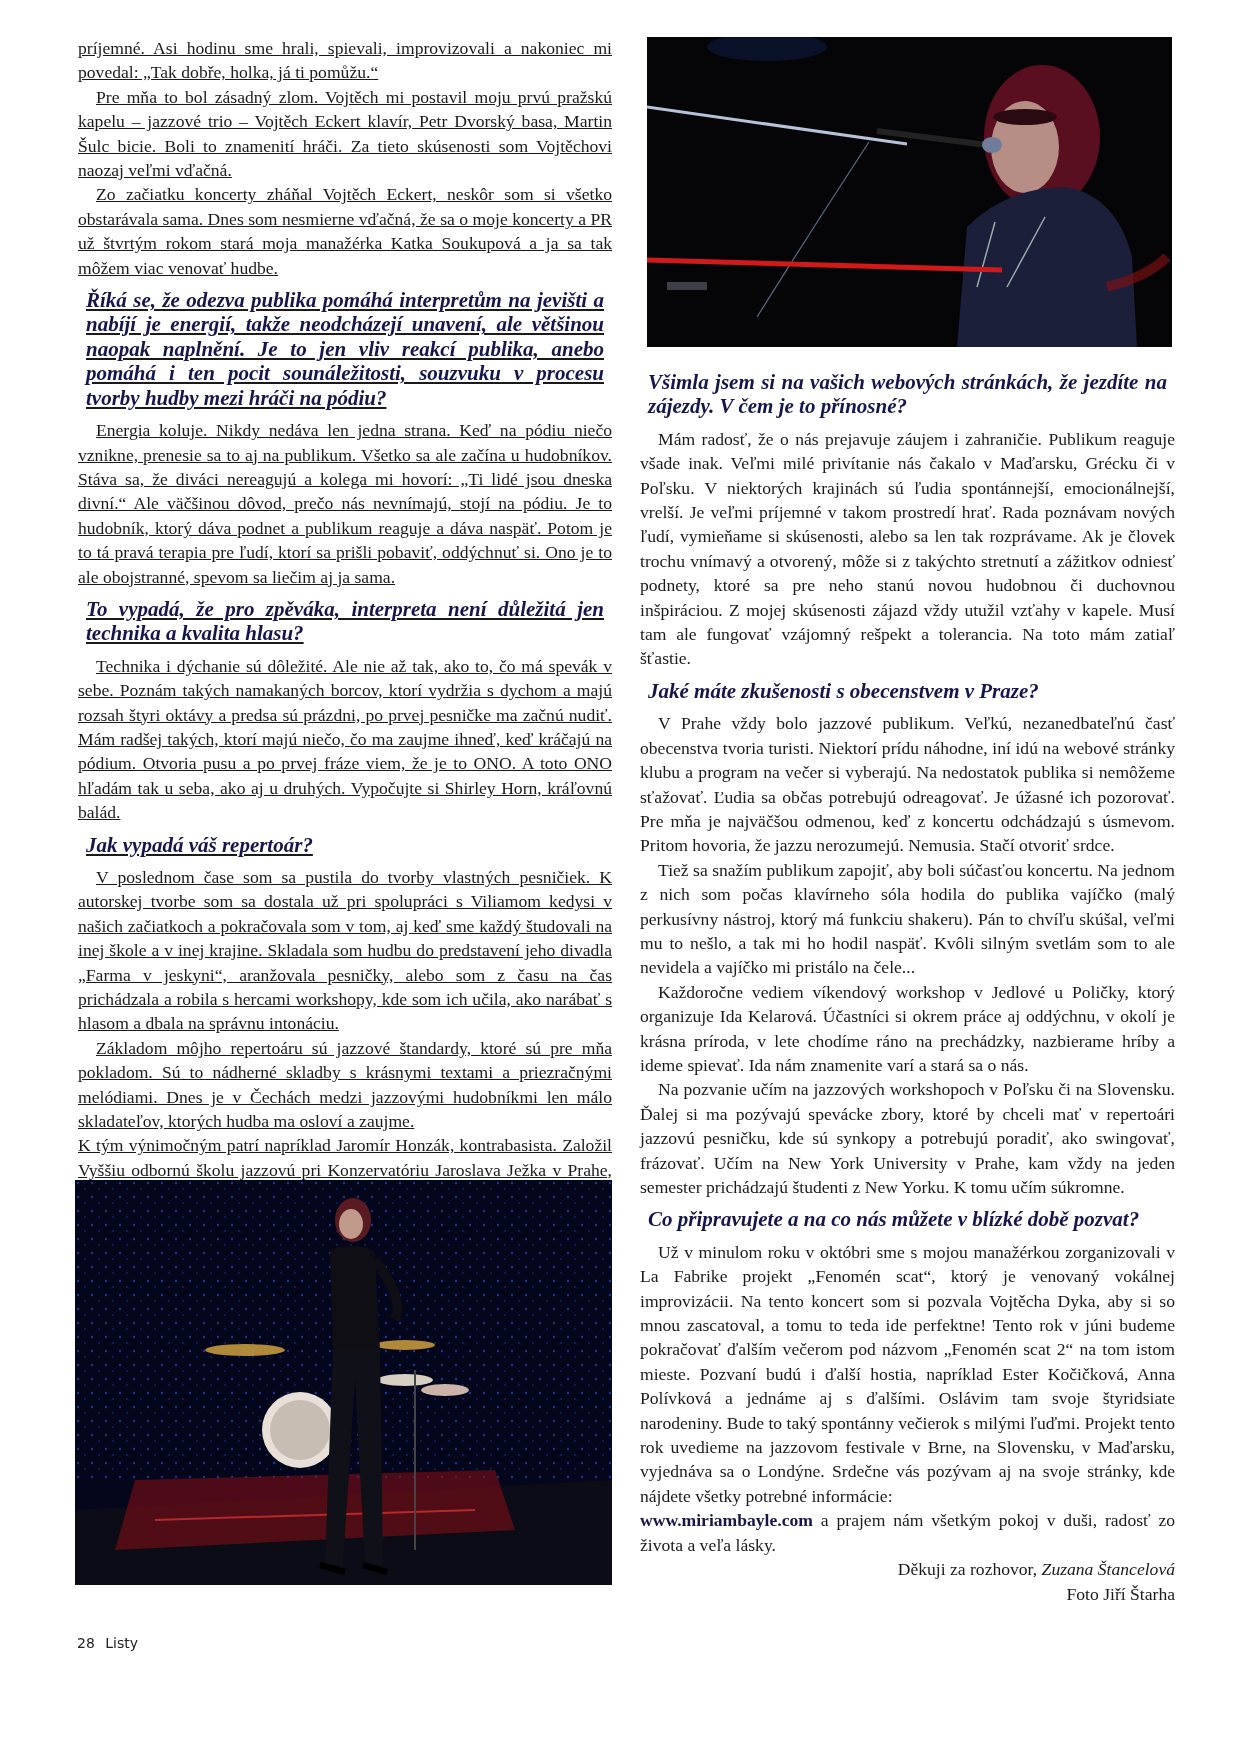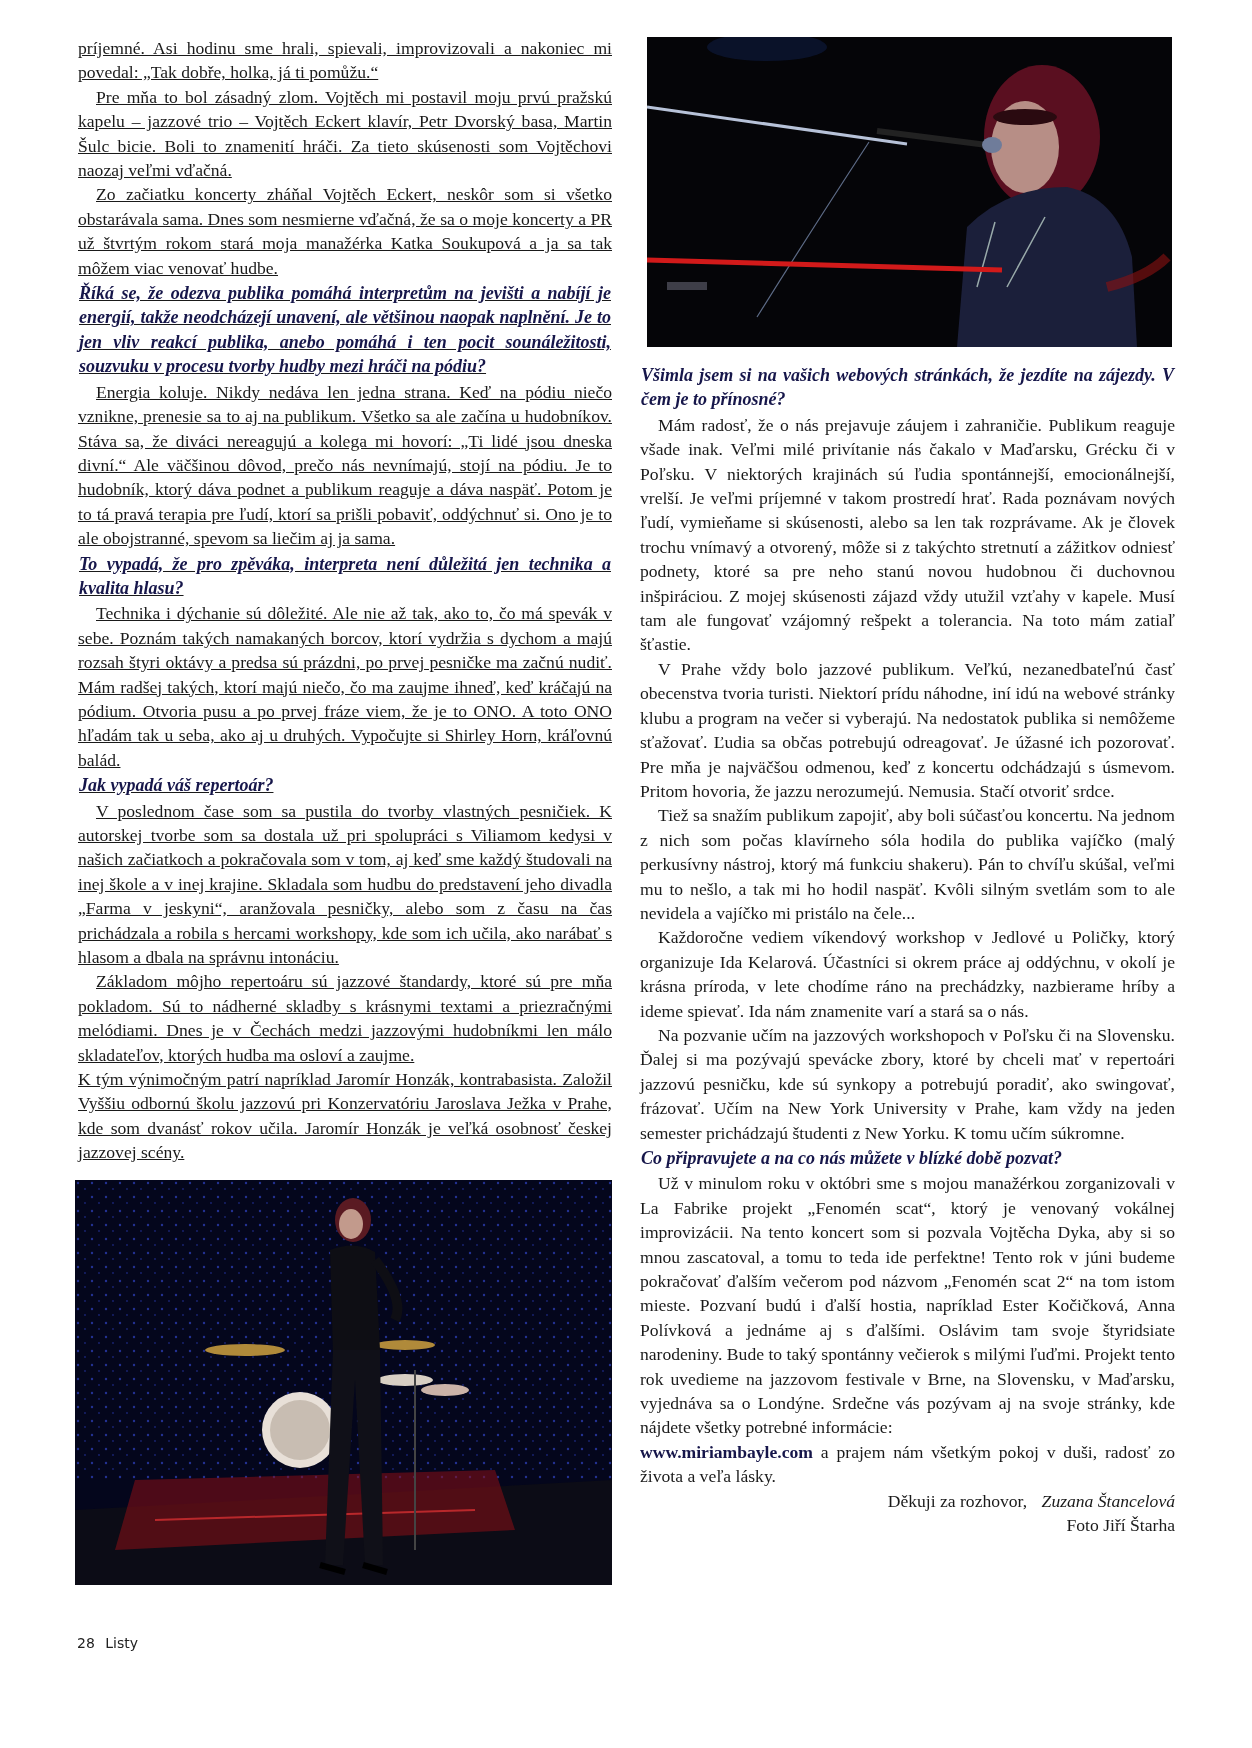--- a/index.html
+++ b/index.html
@@ -3,24 +3,24 @@
 <meta charset="utf-8">
 <style>
   html, body { margin:0; padding:0; }
   body { width:1252px; height:1748px; background:#ffffff; position:relative; overflow:hidden;
          font-family:"Liberation Serif", "DejaVu Serif", serif; color:#1a1a1a; }
   .col { position:absolute; font-size:17.6px; line-height:24.4px; text-align:justify; hyphens:manual; }
   #col-left { left:78px; top:36px; width:534px;text-decoration:underline; }
   #col-right { left:640px; top:362px; width:535px; }
   .col p { margin:0; text-indent:18px; }
   .col p.noindent { text-indent:0; }
-  .col h3 { margin:1px; font-size:18px; font-weight:bold; font-style:italic; color:#16164a; line-height:24.4px; }
+  .col h3 { margin:8px; font-size:21px; font-weight:bold; font-style:italic; color:#16164a; line-height:24.4px; }
   .link { color:#16164a; font-weight:bold; }
   .sig { text-align:right; text-indent:0 !important; }
-  .sig em { font-style:italic;margin-left:10px; }
+  .sig em { font-style:italic; }
   .photo { position:absolute; overflow:hidden; background:#050508; }
   #photo-top { left:647px; top:37px; width:525px; height:310px; }
   #photo-bottom { left:75px; top:1180px; width:537px; height:405px; background:#05051a; }
   .footer { position:absolute; left:77px; top:1635px; font-family:"DejaVu Sans", sans-serif; font-size:14px; color:#222; }
   .footer span { margin-right:6px; }
 </style>
 </head>
 <body>
 
 <div class="photo" id="photo-top">
@@ -59,20 +59,21 @@
     <h3>Jak vypadá váš repertoár?</h3>
     <p>V poslednom čase som sa pustila do tvorby vlastných pesničiek. K autorskej tvorbe som sa dostala už pri spolupráci s Viliamom kedysi v našich začiatkoch a pokračovala som v tom, aj keď sme každý študovali na inej škole a v inej krajine. Skladala som hudbu do predstavení jeho divadla „Farma v jeskyni“, aranžovala pesničky, alebo som z času na čas prichádzala a robila s hercami workshopy, kde som ich učila, ako narábať s hlasom a dbala na správnu intonáciu.</p>
     <p>Základom môjho repertoáru sú jazzové štandardy, ktoré sú pre mňa pokladom. Sú to nádherné skladby s krásnymi textami a priezračnými melódiami. Dnes je v Čechách medzi jazzovými hudobníkmi len málo skladateľov, ktorých hudba ma osloví a zaujme.</p>
     <p class="noindent">K tým výnimočným patrí napríklad Jaromír Honzák, kontrabasista. Založil Vyššiu odbornú školu jazzovú pri Konzervatóriu Jaroslava Ježka v Prahe, kde som dvanásť rokov učila. Jaromír Honzák je veľká osobnosť českej jazzovej scény.</p>
   </div>
 
 <div class="col" id="col-right">
   <div id="right-blocks">
       <h3>Všimla jsem si na vašich webových stránkách, že jezdíte na zájezdy. V čem je to přínosné?</h3>
       <p>Mám radosť, že o nás prejavuje záujem i zahraničie. Publikum reaguje všade inak. Veľmi milé privítanie nás čakalo v Maďarsku, Grécku či v Poľsku. V niektorých krajinách sú ľudia spontánnejší, emocionálnejší, vrelší. Je veľmi príjemné v takom prostredí hrať. Rada poznávam nových ľudí, vymieňame si skúsenosti, alebo sa len tak rozprávame. Ak je človek trochu vnímavý a otvorený, môže si z takýchto stretnutí a zážitkov odniesť podnety, ktoré sa pre neho stanú novou hudobnou či duchovnou inšpiráciou. Z mojej skúsenosti zájazd vždy utužil vzťahy v kapele. Musí tam ale fungovať vzájomný rešpekt a tolerancia. Na toto mám zatiaľ šťastie.</p>
+      <h3>Jaké máte zkušenosti s obecenstvem v Praze?</h3>
       <p>V Prahe vždy bolo jazzové publikum. Veľkú, nezanedbateľnú časť obecenstva tvoria turisti. Niektorí prídu náhodne, iní idú na webové stránky klubu a program na večer si vyberajú. Na nedostatok publika si nemôžeme sťažovať. Ľudia sa občas potrebujú odreagovať. Je úžasné ich pozorovať. Pre mňa je najväčšou odmenou, keď z koncertu odchádzajú s úsmevom. Pritom hovoria, že jazzu nerozumejú. Nemusia. Stačí otvoriť srdce.</p>
       <p>Tiež sa snažím publikum zapojiť, aby boli súčasťou koncertu. Na jednom z nich som počas klavírneho sóla hodila do publika vajíčko (malý perkusívny nástroj, ktorý má funkciu shakeru). Pán to chvíľu skúšal, veľmi mu to nešlo, a tak mi ho hodil naspäť. Kvôli silným svetlám som to ale nevidela a vajíčko mi pristálo na čele...</p>
       <p>Každoročne vediem víkendový workshop v Jedlové u Poličky, ktorý organizuje Ida Kelarová. Účastníci si okrem práce aj oddýchnu, v okolí je krásna príroda, v lete chodíme ráno na prechádzky, nazbierame hríby a ideme spievať. Ida nám znamenite varí a stará sa o nás.</p>
       <p>Na pozvanie učím na jazzových workshopoch v Poľsku či na Slovensku. Ďalej si ma pozývajú spevácke zbory, ktoré by chceli mať v repertoári jazzovú pesničku, kde sú synkopy a potrebujú poradiť, ako swingovať, frázovať. Učím na New York University v Prahe, kam vždy na jeden semester prichádzajú študenti z New Yorku. K tomu učím súkromne.</p>
       <h3>Co připravujete a na co nás můžete v blízké době pozvat?</h3>
       <p>Už v minulom roku v októbri sme s mojou manažérkou zorganizovali v La Fabrike projekt „Fenomén scat“, ktorý je venovaný vokálnej improvizácii. Na tento koncert som si pozvala Vojtěcha Dyka, aby si so mnou zascatoval, a tomu to teda ide perfektne! Tento rok v júni budeme pokračovať ďalším večerom pod názvom „Fenomén scat 2“ na tom istom mieste. Pozvaní budú i ďalší hostia, napríklad Ester Kočičková, Anna Polívková a jednáme aj s ďalšími. Oslávim tam svoje štyridsiate narodeniny. Bude to taký spontánny večierok s milými ľuďmi. Projekt tento rok uvedieme na jazzovom festivale v Brne, na Slovensku, v Maďarsku, vyjednáva sa o Londýne. Srdečne vás pozývam aj na svoje stránky, kde nájdete všetky potrebné informácie:</p>
     </div>
   <p class="noindent">
     <span class="link">www.miriambayle.com</span>
     <span>a prajem nám všetkým pokoj v duši, radosť zo života a veľa lásky.</span>

